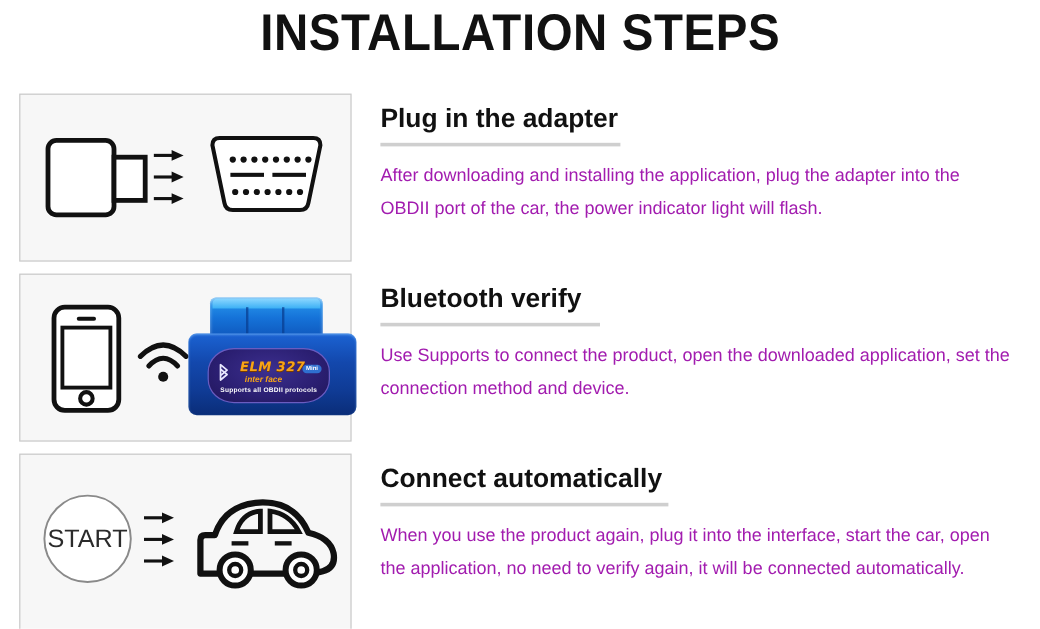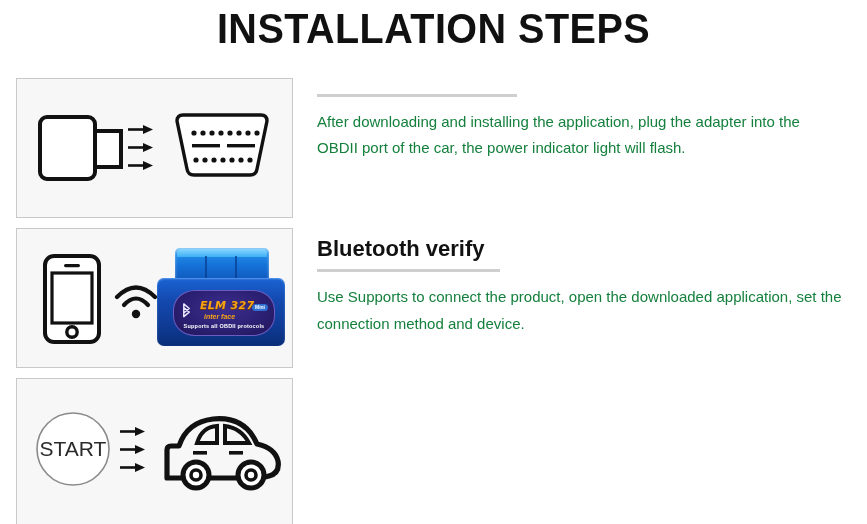--- a/index.html
+++ b/index.html
@@ -66,21 +66,21 @@
     background:#cfcfcf;
     margin-top:8px;
     margin-bottom:12px;
   }
   #rule-0{width:200px;}
   #rule-1{width:183px;}
   #rule-2{width:240px;}
   .step-body{
     font-size:15px;
     line-height:1.75;
-    color:#15803d;
+    color:#a21caf;
     max-width:525px;
   }
 
   
   .arrows{position:absolute;}
 
   
   .ill-svg{position:absolute;}
 
   
@@ -107,21 +107,21 @@
   .elm-slot{
     position:absolute;
     top:8px;
     width:2px;height:28px;
     background:#0a3f92;
     opacity:.75;
   }
   .elm-body{
     position:absolute;
     left:0px; top:30px;
-    width:128px; height:68px;
+    width:140px; height:68px;
     background:linear-gradient(180deg,#1b63d3 0%,#1348ad 35%,#0f3b95 70%,#0a2d78 100%);
     border-radius:7px;
     box-shadow:inset 0 1px 2px rgba(140,200,255,.6);
   }
   .elm-label{
     position:absolute;
     left:16px; top:12px;
     width:100px; height:44px;
     background:radial-gradient(ellipse at 50% 40%, #3c2f8f 0%, #2b1f72 60%, #211659 100%);
     border:1px solid #6a5cc0;
@@ -220,20 +220,21 @@
           <circle cx="47" cy="49" r="2.6"></circle>
         <circle cx="56" cy="49" r="2.6"></circle>
           <circle cx="65" cy="49" r="2.6"></circle>
           <circle cx="74" cy="49" r="2.6"></circle>
         <circle cx="83" cy="49" r="2.6"></circle>
       </g>
     </svg>
   </div>
 
   <div class="text-col">
+    <div class="step-heading">Plug in the adapter</div>
     <div class="heading-rule" id="rule-0"></div>
     <div class="step-body">After downloading and installing the application, plug the adapter into the OBDII port of the car, the power indicator light will flash.</div>
   </div>
 </div>
 
 <div class="step-row" id="row-1">
 
   <div class="illus-box">
 
     <svg class="ill-svg" style="left:24px;top:24px;" width="62" height="92" viewBox="0 0 62 92">
@@ -314,13 +315,18 @@
         <circle cx="39" cy="72" r="13"></circle>
         <circle cx="94" cy="72" r="13"></circle>
       </g>
       <g fill="#ffffff" stroke="#111111" stroke-width="3.6">
         <circle cx="39" cy="72" r="5"></circle>
         <circle cx="94" cy="72" r="5"></circle>
       </g>
     </svg>
   </div>
 
+  <div class="text-col">
+    <div class="step-heading">Connect automatically</div>
+    <div class="heading-rule" id="rule-2"></div>
+    <div class="step-body">When you use the product again, plug it into the interface, start the car, open the application, no need to verify again, it will be connected automatically.</div>
+  </div>
 </div>
 
 </body></html>

